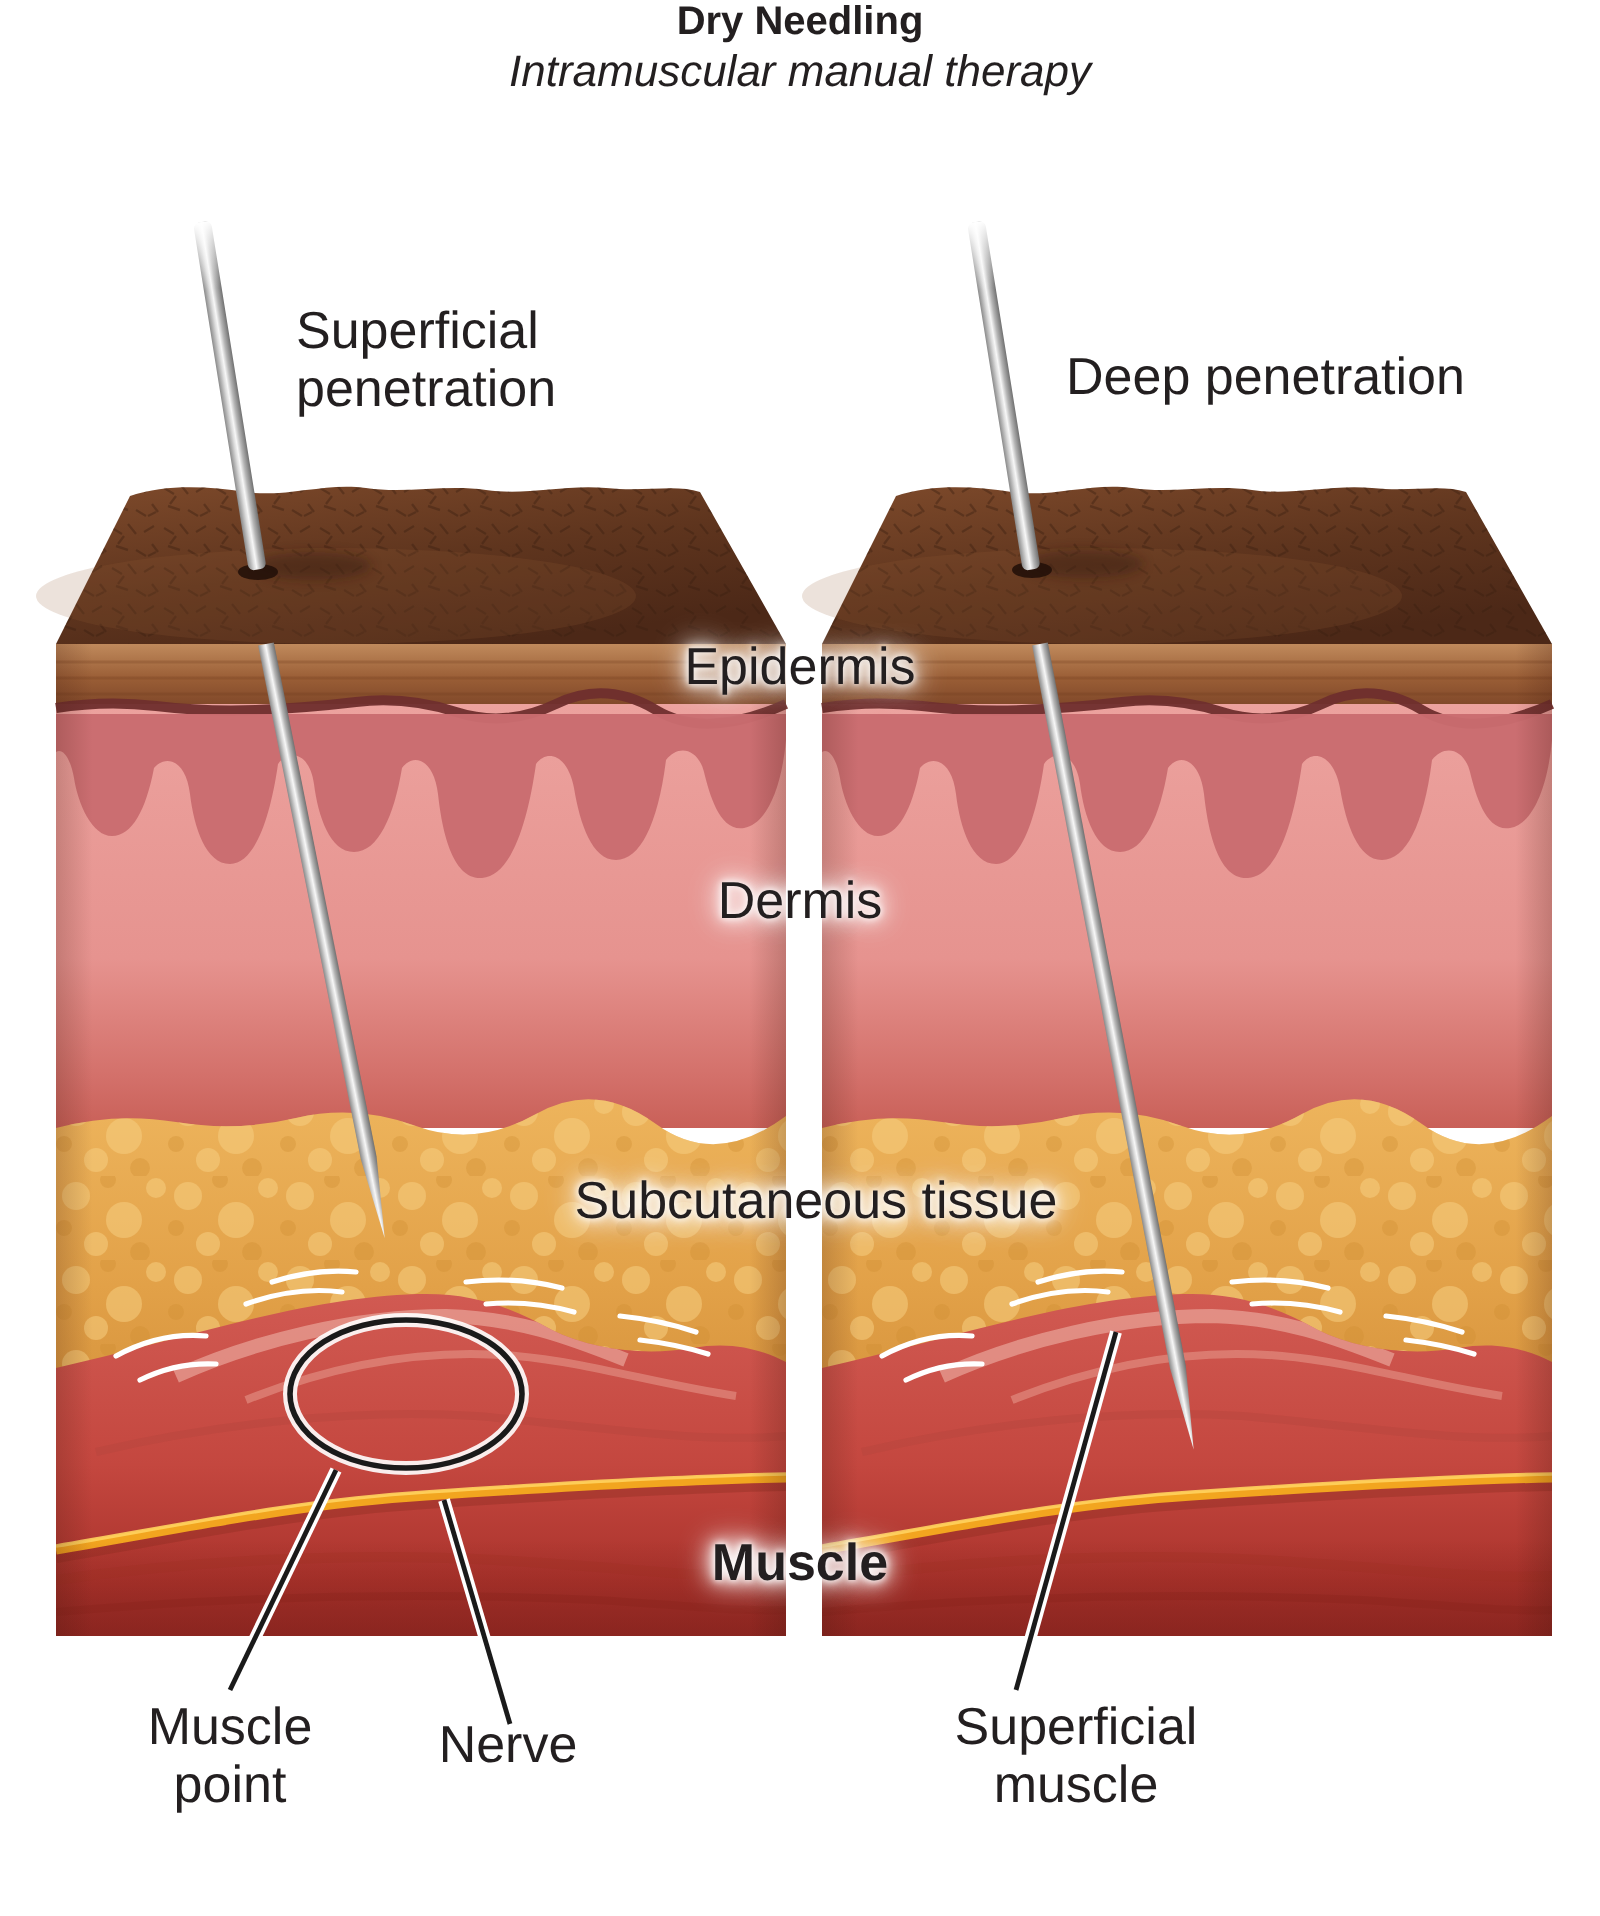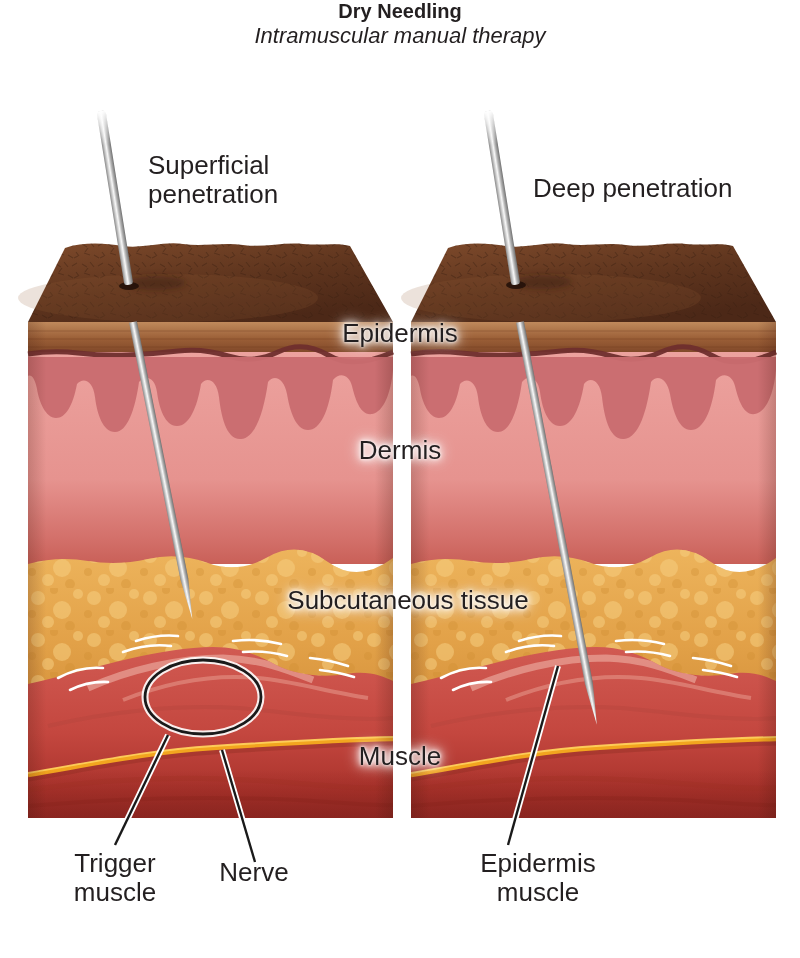--- a/index.html
+++ b/index.html
@@ -9,21 +9,21 @@
   .lbl{position:absolute;font-size:26px;line-height:29px;white-space:normal;}
   .title{left:0;right:0;top:24px;text-align:center;font-size:20px;font-weight:bold;}
   .subtitle{left:0;right:0;top:59px;text-align:center;font-size:22px;font-style:italic;}
   .cap-left{left:148px;top:151px;width:150px;text-align:left;}
   .cap-right{left:533px;top:174px;width:240px;white-space:nowrap;}
   .layer{left:0;right:0;text-align:center;
          text-shadow:0 0 3px #fff,0 0 6px #fff,0 0 10px #fff,0 0 14px #fff,0 0 18px #fff;}
   .l-epidermis{top:319px;text-align:center;}
   .l-dermis{top:436px;}
   .l-subq{top:586px;margin-left:16px;}
-  .l-muscle{top:742px;}
+  .l-muscle{top:767px;font-weight:bold;}
   .ann{position:absolute;text-align:center;font-size:26px;line-height:29px;}
   .a-trigger{left:58px;top:849px;width:114px;}
   .a-nerve{left:204px;top:858px;width:100px;}
   .a-stim{left:461px;top:849px;width:154px;}
 </style>
 </head>
 <body>
 
 <div class="stage">
 
@@ -205,17 +205,17 @@
   <div class="subtitle">Intramuscular manual therapy</div>
 
   <div class="lbl cap-right">Deep penetration</div>
   <div class="lbl cap-left">Superficial penetration</div>
 
   <div class="lbl layer l-epidermis">Epidermis</div>
   <div class="lbl layer l-dermis">Dermis</div>
   <div class="lbl layer l-subq">Subcutaneous tissue</div>
   <div class="lbl layer l-muscle">Muscle</div>
 
-  <div class="ann a-trigger">Trigger muscle</div>
+  <div class="ann a-trigger">Muscle point</div>
   <div class="ann a-nerve">Nerve</div>
-  <div class="ann a-stim">Epidermis muscle</div>
+  <div class="ann a-stim">Superficial muscle</div>
 
 </div>
 
 </body></html>

